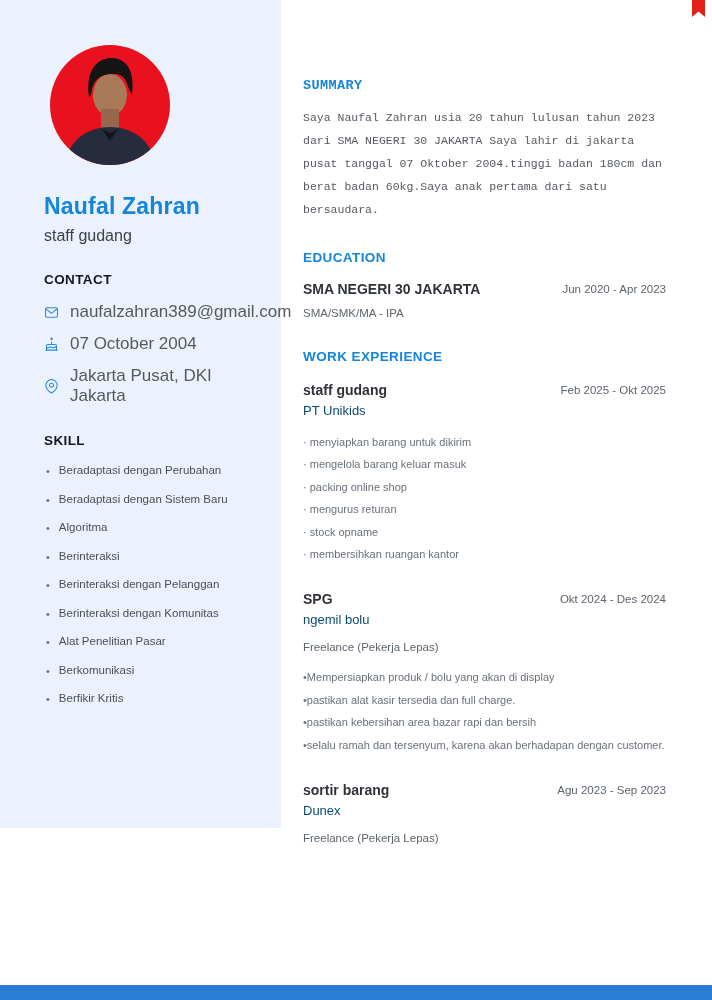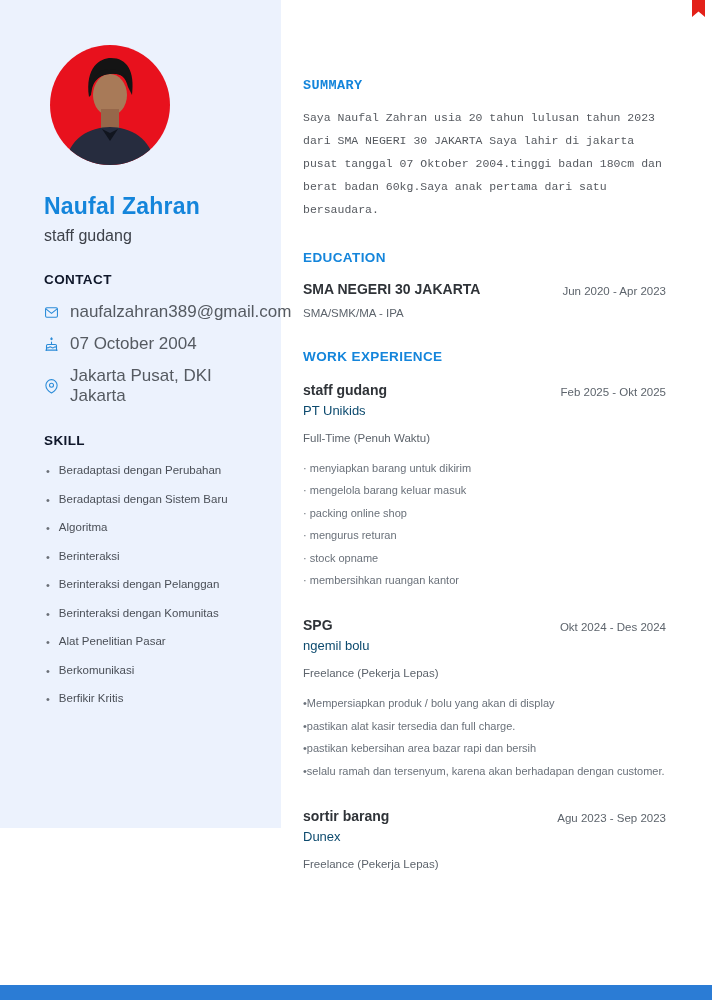--- a/index.html
+++ b/index.html
@@ -53,21 +53,21 @@
   }
   .section-heading{
     margin:0;font-size:13.5px;font-weight:bold;color:#1485db;letter-spacing:.4px;
   }
   .sec-summary{margin-top:78px;font-family:Liberation Mono, monospace;}
   .summary-text{
     margin:13px 0 0 0;font-size:11.5px;color:#55595f;line-height:23px;
   }
   .sec-education{margin-top:29px;}
   .edu-entry{margin-top:16px;}
-  .row-split{display:flex;justify-content:space-between;align-items:flex-end;}
+  .row-split{display:flex;justify-content:space-between;align-items:center;}
   .entry-title{font-size:14px;font-weight:bold;color:#2f3338;}
   .entry-period{font-size:11.5px;color:#5d646c;white-space:nowrap;}
   .edu-detail{margin-top:10px;font-size:11.5px;color:#5d646c;}
   .sec-work{margin-top:30px;}
   .job{margin-top:18px;}
   .job + .job{margin-top:26px;}
   .job-company{margin-top:5px;font-size:13px;color:#0c4a6e;}
   .job-type{margin-top:14px;font-size:11.5px;color:#5d646c;}
   .job-bullets{margin:13px 0 0 0;padding:0;list-style:none;}
   .job-bullets li{font-size:11px;color:#6a717a;line-height:22.4px;}
@@ -200,21 +200,20 @@
 
     <section class="sec-work">
       <h2 class="section-heading">WORK EXPERIENCE</h2>
       <div id="job-list">
           <div class="job">
             <div class="row-split">
               <span class="entry-title">staff gudang</span>
               <span class="entry-period">Feb 2025 - Okt 2025</span>
             </div>
             <div class="job-company">PT Unikids</div>
-            <div class="job-type">Full-Time (Penuh Waktu)</div>
             <ul class="job-bullets">
               <li>· menyiapkan barang untuk dikirim</li>
               <li>· mengelola barang keluar masuk</li>
               <li>· packing online shop</li>
               <li>· mengurus returan</li>
               <li>· stock opname</li>
               <li>· membersihkan ruangan kantor</li>
             </ul>
           </div>
           <div class="job">

